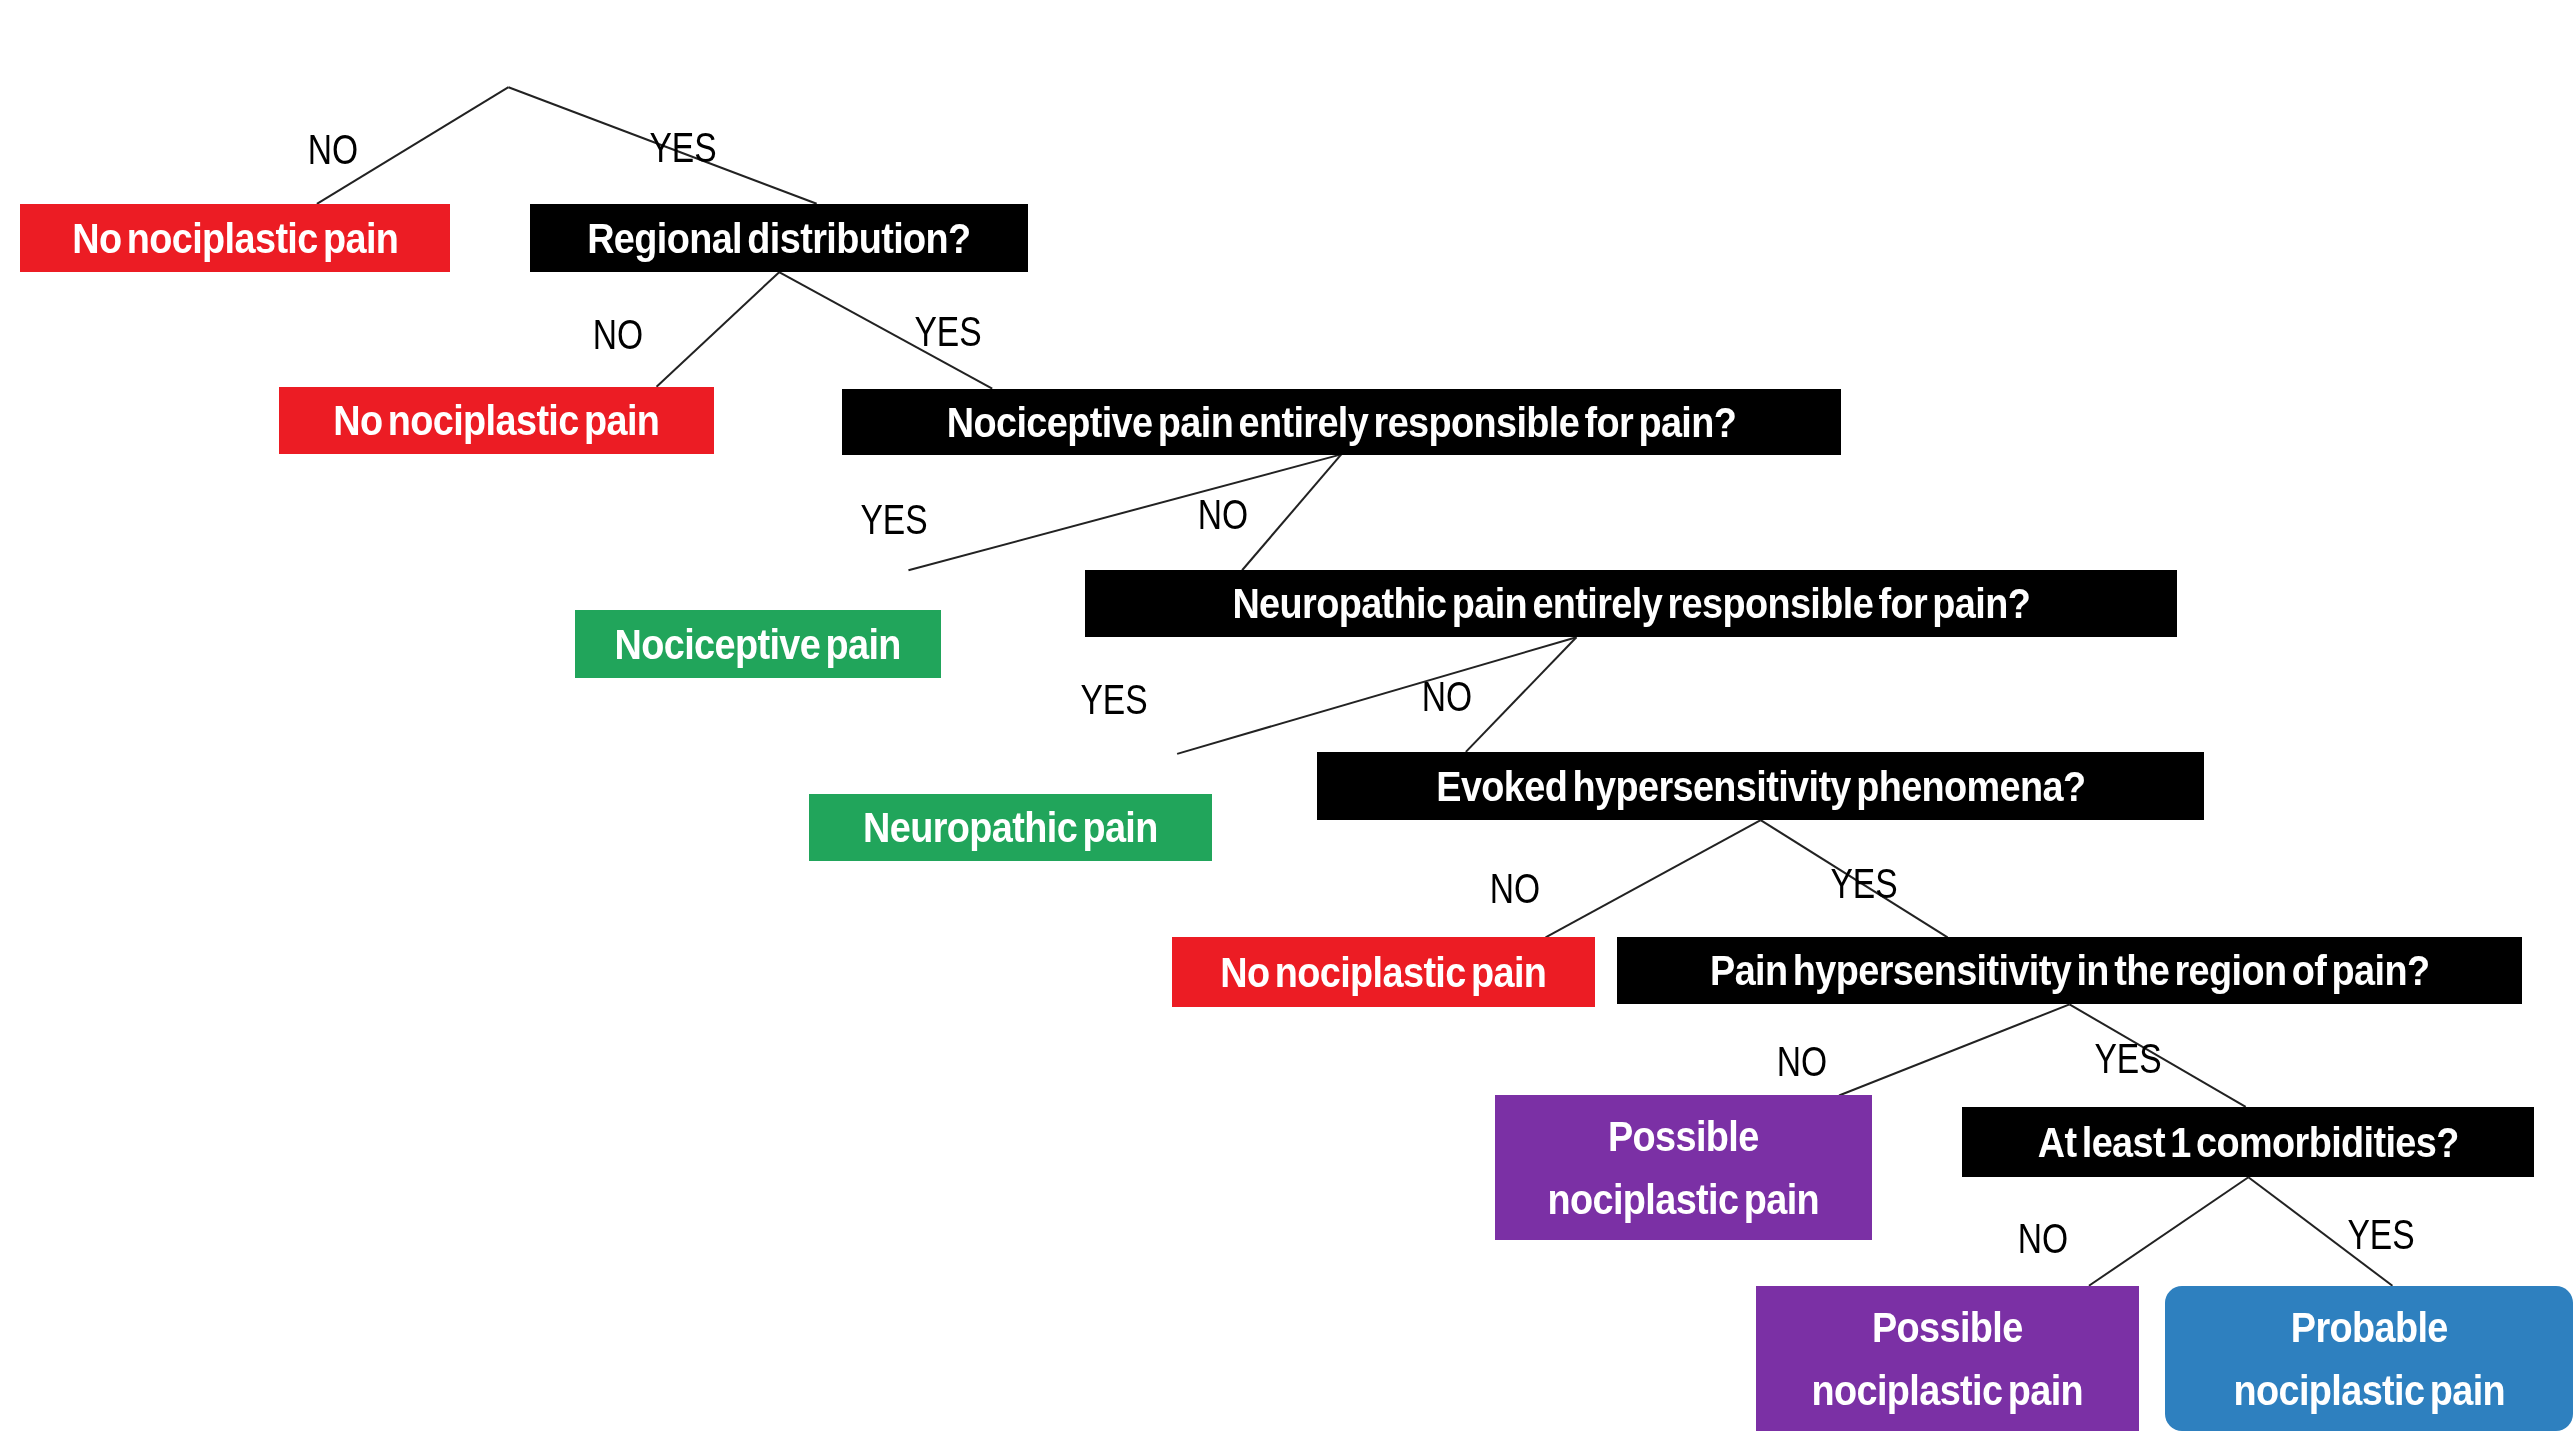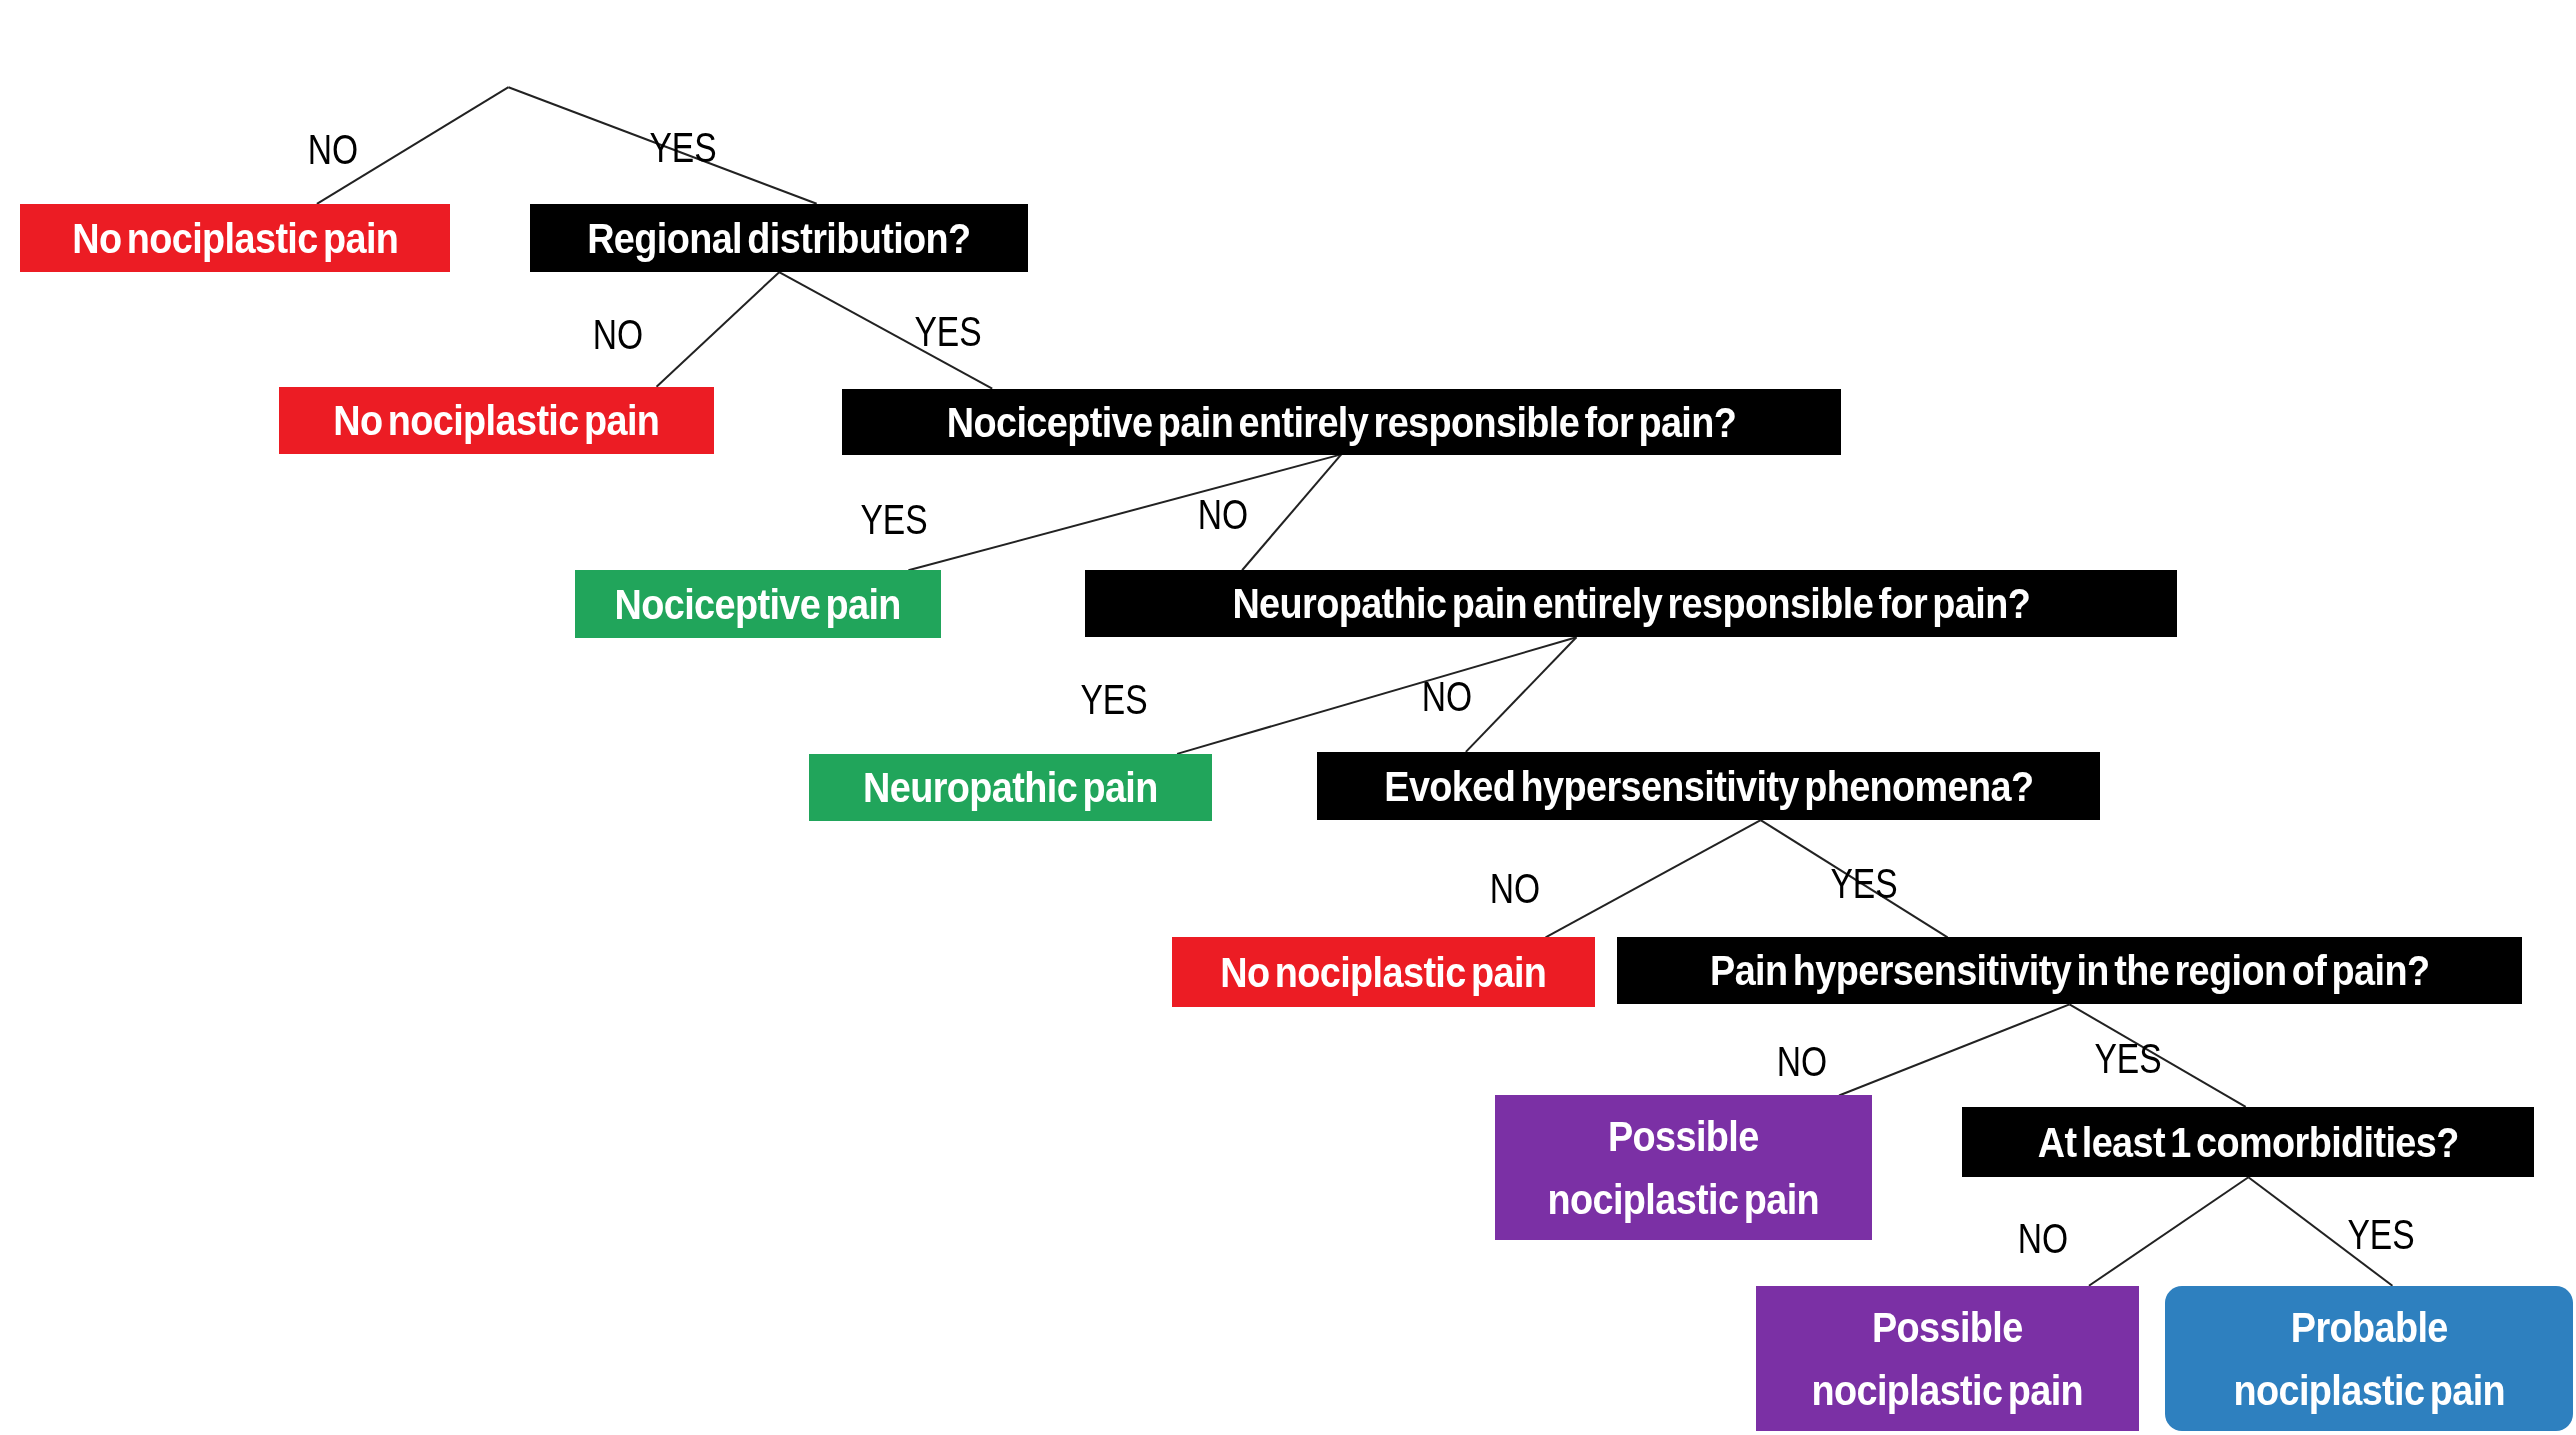--- a/index.html
+++ b/index.html
@@ -44,21 +44,21 @@
     word-spacing: -0.12em;
     line-height: 1.0;
     color: var(--box-text, #ffffff);
   }
   .two-line .node-text {
     white-space: pre-line;
     line-height: 1.45;
   }
   .q  { background: var(--question-box, #000000); }
   .bg-red    { background: var(--no-nociplastic, #ec1c24); }
-  .bg-green  { background: var(--nociceptive-or-neuropathic, #21a55b); }
+  .bg-green  { background: var(--nociceptive-or-neuropathic, #21a55b); margin-top: 40px; }
   .bg-purple { background: var(--possible-nociplastic, #7b30a5); }
   .bg-blue   { background: var(--probable-nociplastic, #2e80bf); border-radius: 17px; }
   .edge-label {
     position: absolute;
     transform: translate(-50%, -50%) scaleX(0.8);
     transform-origin: center;
     font-size: 42px;
     font-weight: normal;
     color: var(--edge-label-text, #000000);
     white-space: nowrap;
@@ -93,21 +93,21 @@
   </div>
 
   <div class="node q" style="left:842px;top:389px;width:999px;height:66px">
     <span class="node-text">Nociceptive pain entirely responsible for pain?</span>
   </div>
 
   <div class="node q" style="left:1085px;top:570px;width:1092px;height:67px">
     <span class="node-text">Neuropathic pain entirely responsible for pain?</span>
   </div>
 
-  <div class="node q" style="left:1317px;top:752px;width:783px;height:68px">
+  <div class="node q" style="left:1317px;top:752px;width:887px;height:68px">
     <span class="node-text">Evoked hypersensitivity phenomena?</span>
   </div>
 
   <div class="node q" style="left:1617px;top:937px;width:905px;height:67px">
     <span class="node-text">Pain hypersensitivity in the region of pain?</span>
   </div>
 
   <div class="node q" style="left:1962px;top:1107px;width:572px;height:70px">
     <span class="node-text">At least 1 comorbidities?</span>
   </div>

